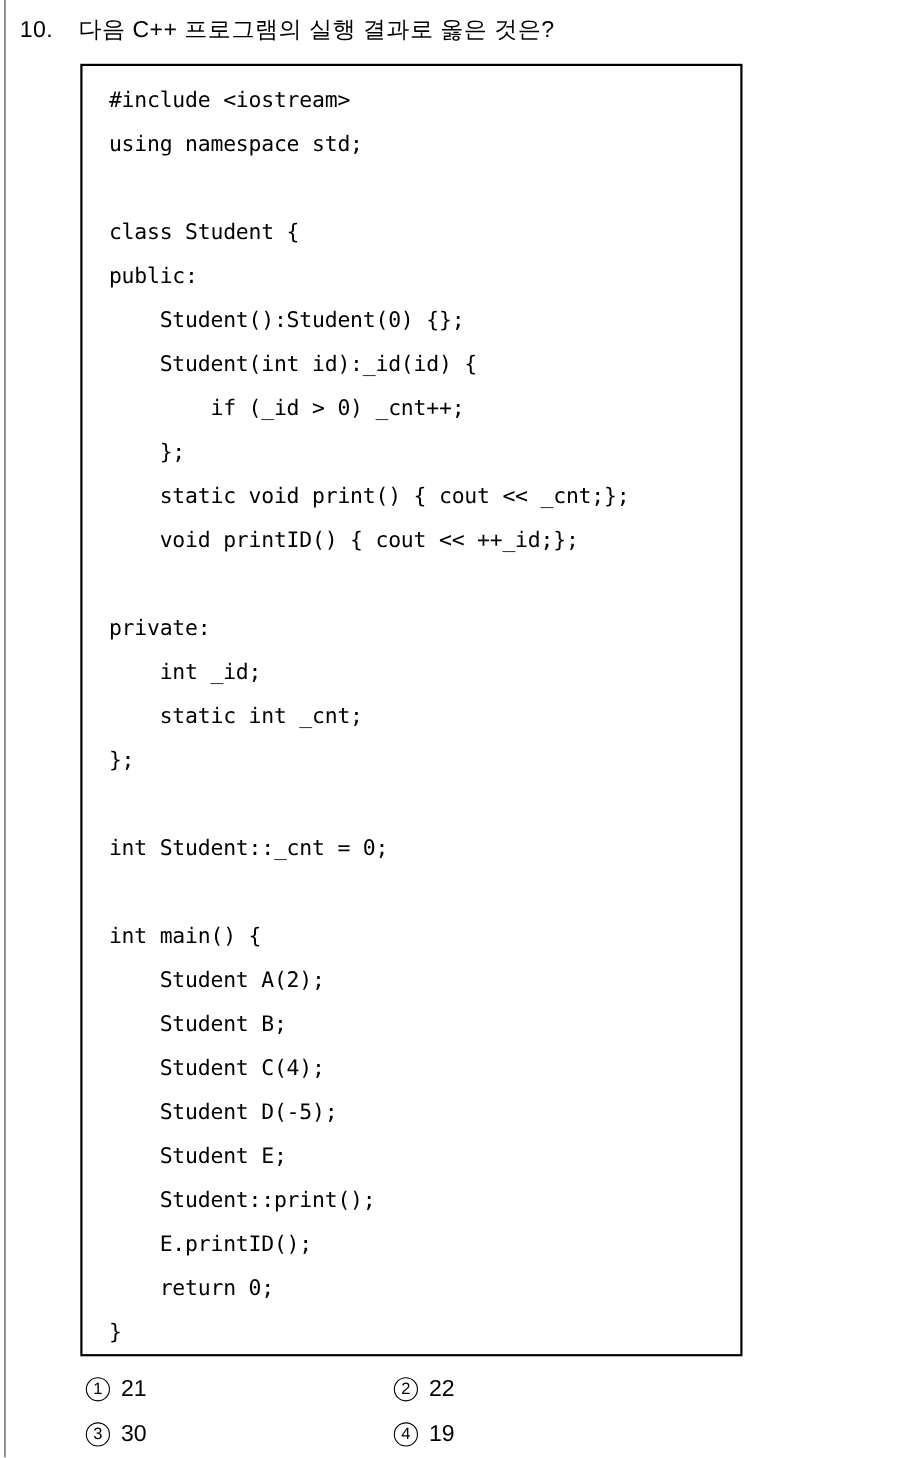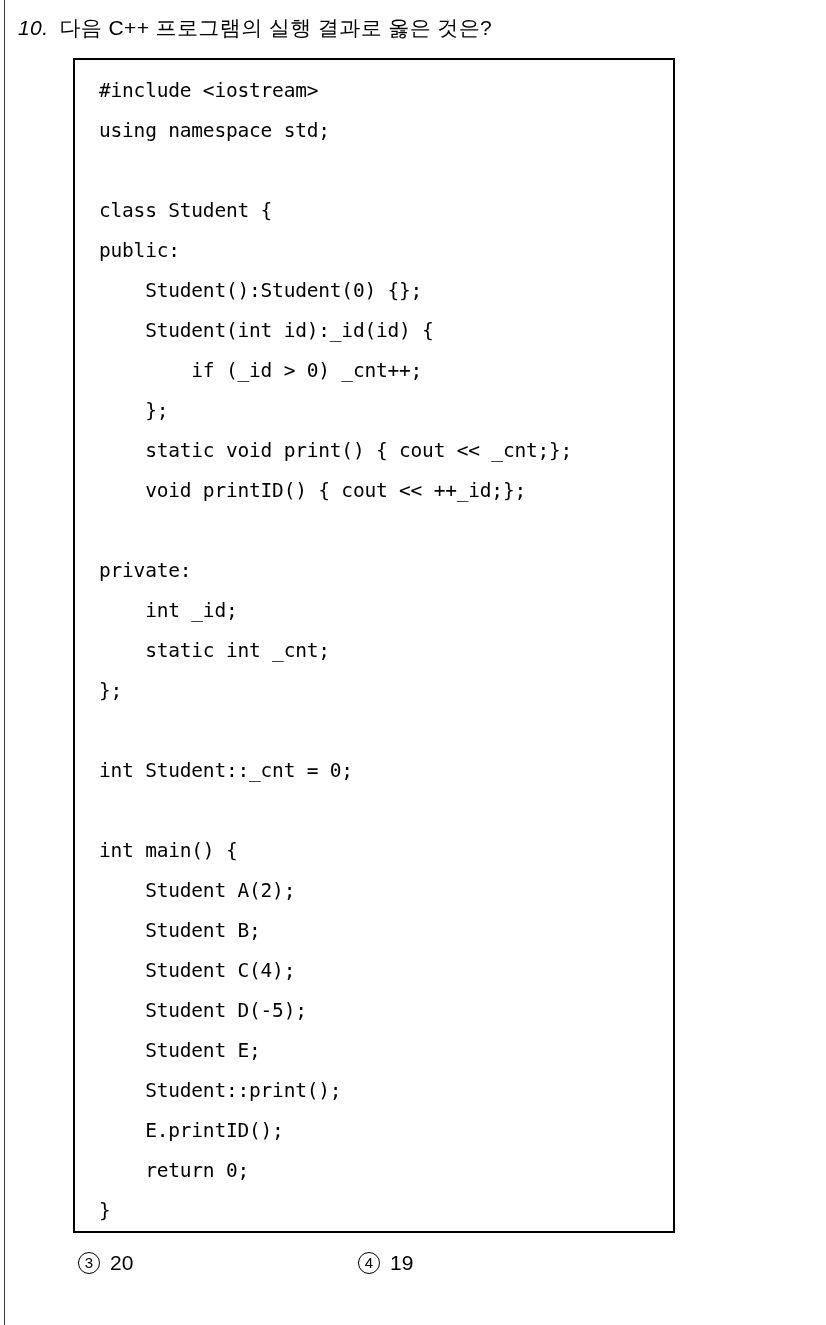--- a/index.html
+++ b/index.html
@@ -32,22 +32,21 @@
     left: 18px;
     top: 14px;
     width: 700px;
     font-size: 21px;
     line-height: 28px;
     letter-spacing: 0.4px;
     white-space: nowrap;
   }
   .question-header .qnum {
     display: inline-block;
-    margin-right: 11px;
-    font-style: italic;
+    margin-right: 23px;
   }
   .question-header .qtext {
     display: inline-block;
     text-align: right;
   }
 
   
   .code-box {
     position: absolute;
     left: 73px;
@@ -121,16 +120,20 @@
 <div class="question-header">
   <span class="qnum">10.</span><span class="qtext">다음 C++ 프로그램의 실행 결과로 옳은 것은?</span>
 </div>
 
 <div class="code-box">
   <div class="code-listing"><div class="code-line">#include &lt;iostream&gt;</div><div class="code-line">using namespace std;</div><div class="code-line"></div><div class="code-line">class Student {</div><div class="code-line">public:</div><div class="code-line">    Student():Student(0) {};</div><div class="code-line">    Student(int id):_id(id) {</div><div class="code-line">        if (_id &gt; 0) _cnt++;</div><div class="code-line">    };</div><div class="code-line">    static void print() { cout &lt;&lt; _cnt;};</div><div class="code-line">    void printID() { cout &lt;&lt; ++_id;};</div><div class="code-line"></div><div class="code-line">private:</div><div class="code-line">    int _id;</div><div class="code-line">    static int _cnt;</div><div class="code-line">};</div><div class="code-line"></div><div class="code-line">int Student::_cnt = 0;</div><div class="code-line"></div><div class="code-line">int main() {</div><div class="code-line">    Student A(2);</div><div class="code-line">    Student B;</div><div class="code-line">    Student C(4);</div><div class="code-line">    Student D(-5);</div><div class="code-line">    Student E;</div><div class="code-line">    Student::print();</div><div class="code-line">    E.printID();</div><div class="code-line">    return 0;</div><div class="code-line">}</div></div>
 </div>
 
 <div class="choices">
     <div class="choice-row">
-      <div class="choice col1"><span class="marker">3</span><span class="ctext">20</span></div>
+      <div class="choice col1"><span class="marker">1</span><span class="ctext">21</span></div>
+      <div class="choice col2"><span class="marker">2</span><span class="ctext">22</span></div>
+    </div>
+    <div class="choice-row">
+      <div class="choice col1"><span class="marker">3</span><span class="ctext">30</span></div>
       <div class="choice col2"><span class="marker">4</span><span class="ctext">19</span></div>
     </div>
   </div>
 
 </body></html>

